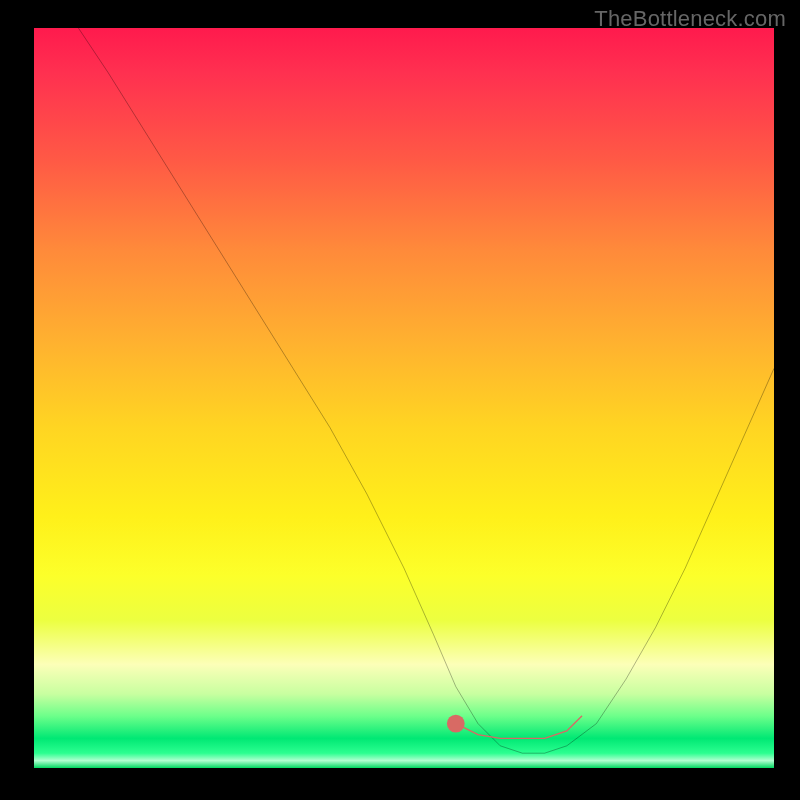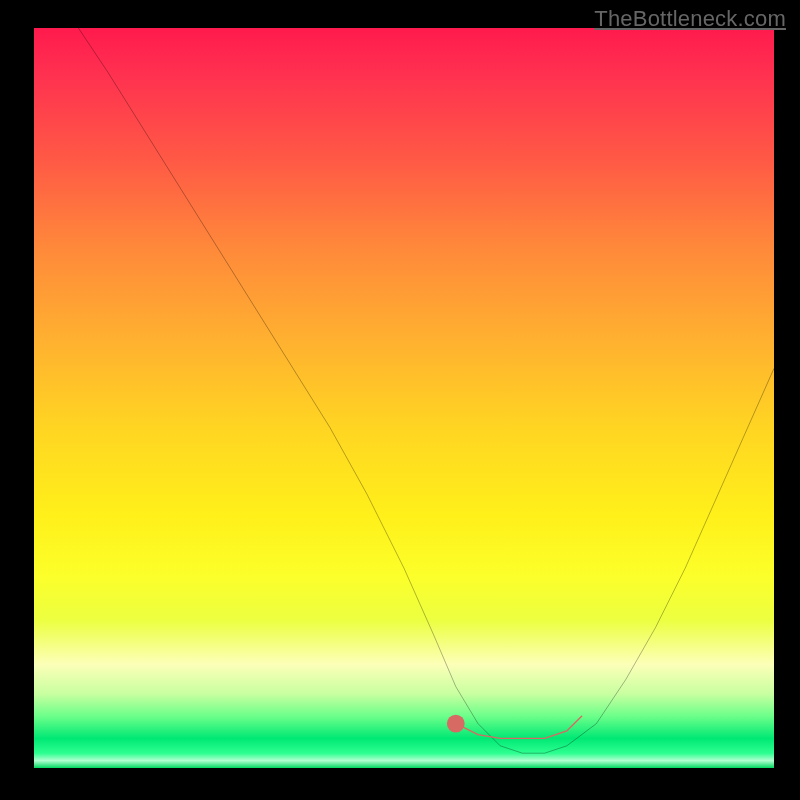--- a/index.html
+++ b/index.html
@@ -12,21 +12,20 @@
   }
   .watermark {
     position: absolute;
     top: 6px;
     right: 14px;
     color: #666;
     font-size: 22px;
     font-weight: 500;
     letter-spacing: 0.2px;
     z-index: 10;
-    text-decoration: underline;
   }
   .plot-area {
     position: absolute;
     left: 34px;
     top: 28px;
     width: 740px;
     height: 740px;
     background: linear-gradient(to bottom,
       #ff1a4d 0%,
       #ff3050 6%,

